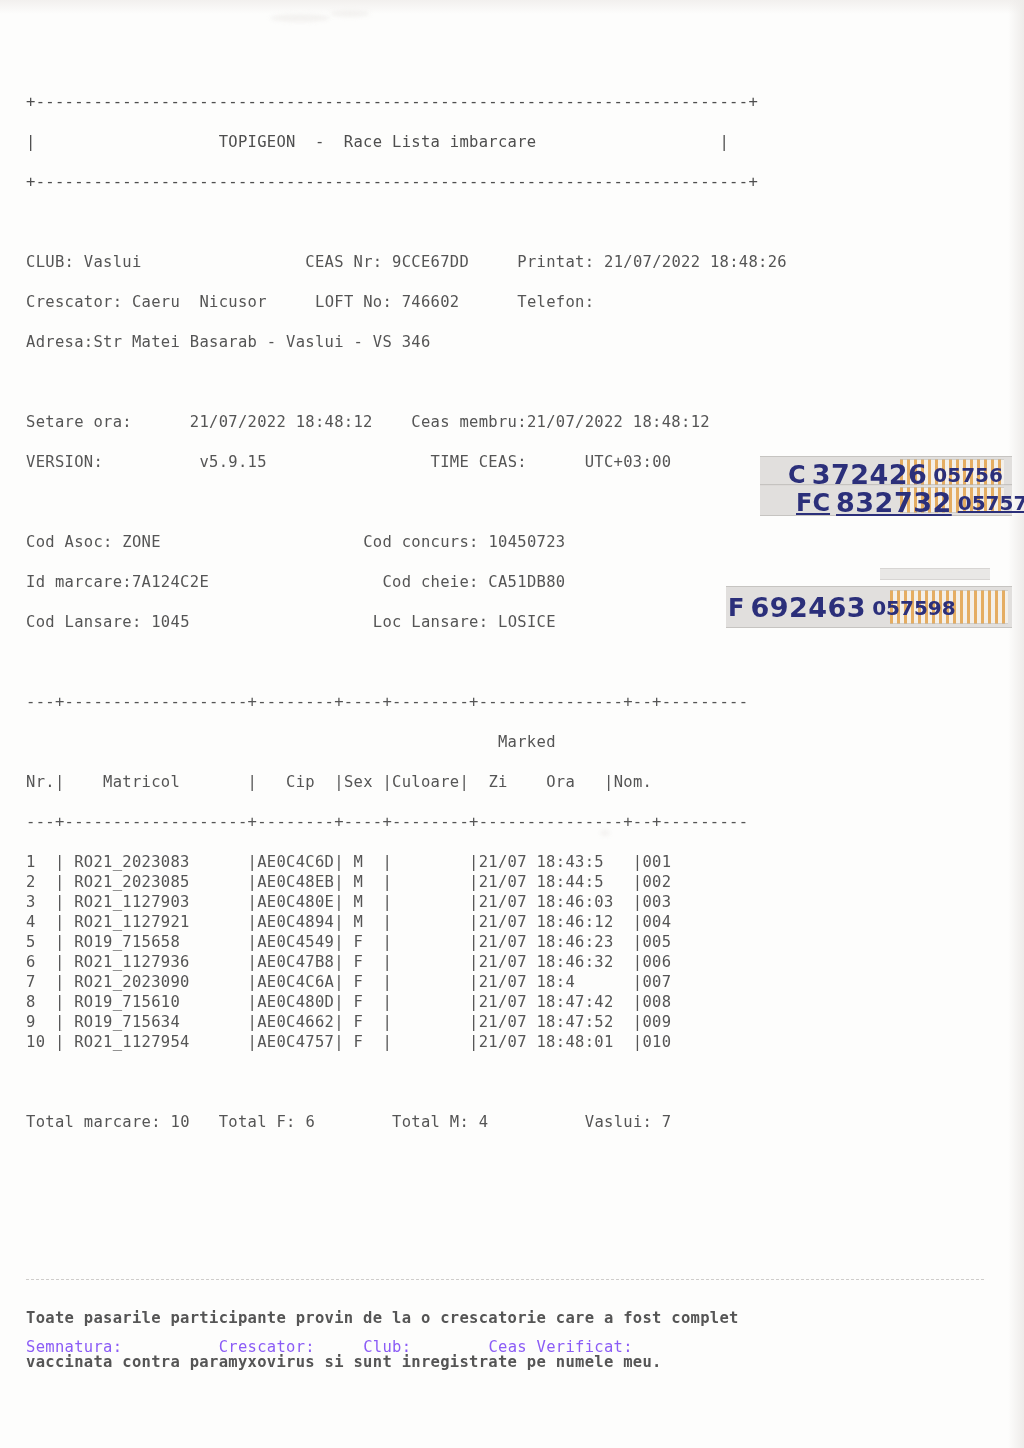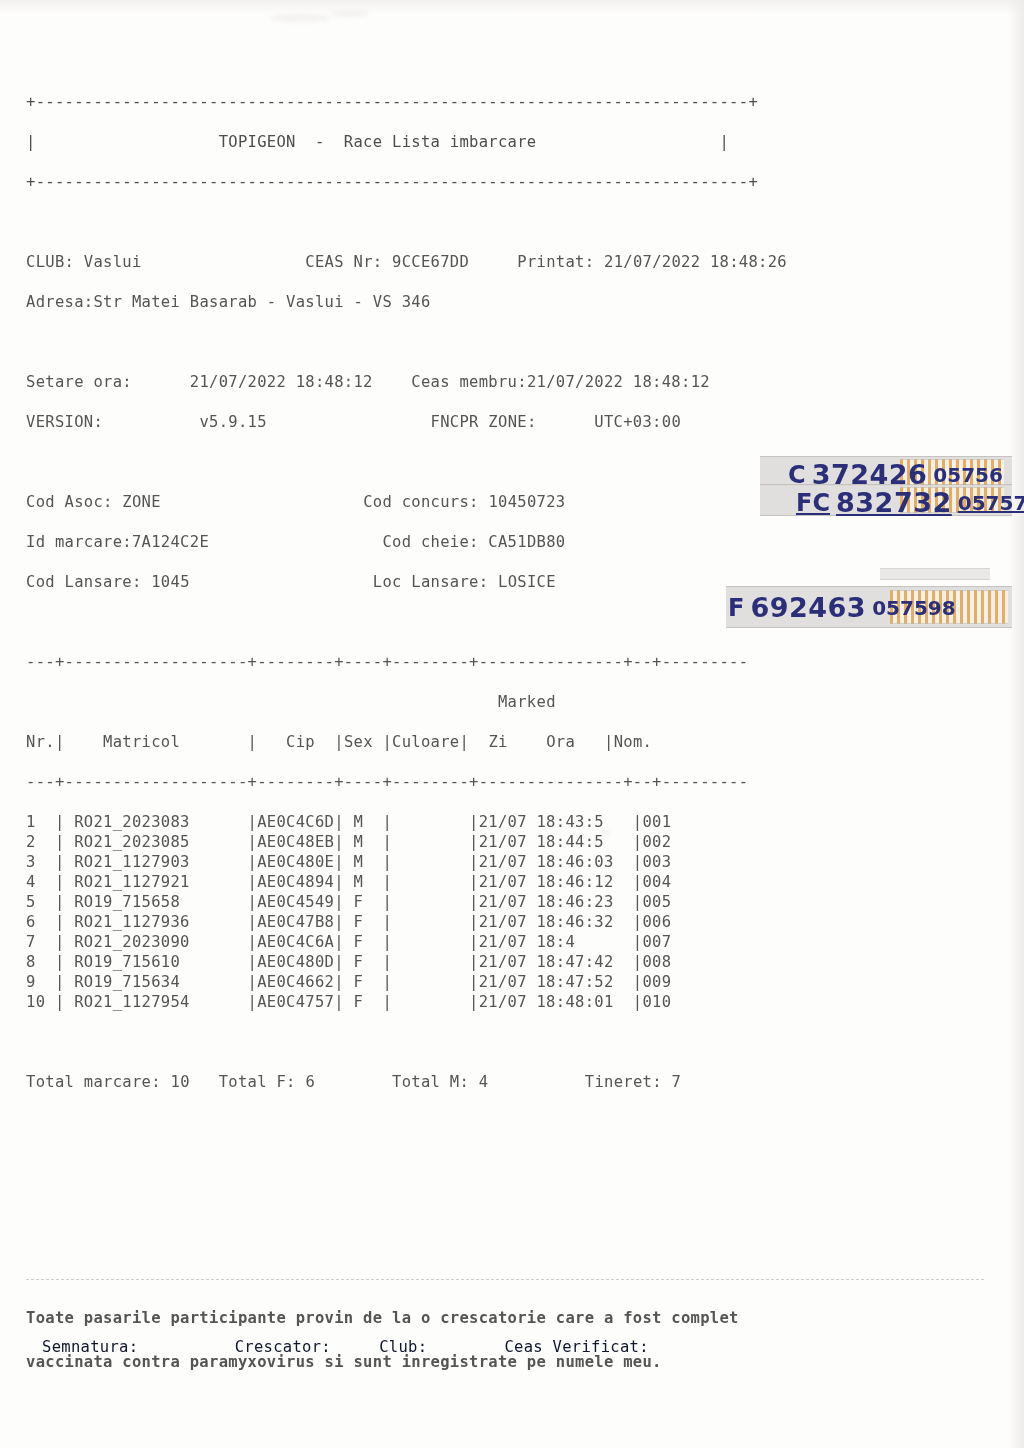--- a/index.html
+++ b/index.html
@@ -72,23 +72,22 @@
     letter-spacing: .3px;
     font-weight: bold;
   }
   .sign {
     position: absolute;
     left: 26px;
     top: 1338px;
     width: 960px;
     font-size: 15.5px;
     white-space: pre;
-    color: #0f172a;
+    color: #8b5cf6;
     letter-spacing: .3px;
-    margin-left: 16px;
   }
   
   .stamp {
     position: absolute;
     font-family: "DejaVu Sans", "Liberation Sans", sans-serif;
     font-weight: bold;
     color: #2b2f7a;
     white-space: nowrap;
     display: flex;
     align-items: center;
@@ -124,36 +123,37 @@
   <div class="scan-smudge" style="left:270px; top:14px; width:60px; height:8px;"></div>
   <div class="scan-smudge" style="left:330px; top:10px; width:40px; height:7px;"></div>
   <div class="scan-smudge" style="left:600px; top:830px; width:10px; height:6px;"></div>
 
   <div class="doc">
 <div class="line title-box">+--------------------------------------------------------------------------+</div>
 <div class="line title-box">|                   <span>TOPIGEON  -  Race Lista imbarcare</span>                   |</div>
 <div class="line title-box">+--------------------------------------------------------------------------+</div>
 <div class="gap"></div>
 <div class="line"><span>CLUB:</span> <span>Vaslui</span>                 <span>CEAS Nr:</span> <span>9CCE67DD</span>     <span>Printat:</span> <span>21/07/2022 18:48:26</span></div>
+<div class="line"><span>Crescator:</span> <span>Caeru  Nicusor</span>     <span>LOFT No:</span> <span>746602</span>      <span>Telefon:</span><span></span></div>
 <div class="line"><span>Adresa:</span><span>Str Matei Basarab - Vaslui - VS 346</span></div>
 <div class="gap"></div>
 <div class="line"><span>Setare ora:</span>      <span>21/07/2022 18:48:12</span>    <span>Ceas membru:</span><span>21/07/2022 18:48:12</span></div>
-<div class="line"><span>VERSION:</span>          <span>v5.9.15</span>                 <span>FNCPR ZONE:</span>      <span>UTC+03:00</span></div>
+<div class="line"><span>VERSION:</span>          <span>v5.9.15</span>                 <span>TIME CEAS:</span>      <span>UTC+03:00</span></div>
 <div class="gap"></div>
 <div class="line"><span>Cod Asoc:</span> <span>ZONE</span>                     <span>Cod concurs:</span> <span>10450723</span></div>
 <div class="line"><span>Id marcare:</span><span>7A124C2E</span>                  <span>Cod cheie:</span> <span>CA51DB80</span></div>
 <div class="line"><span>Cod Lansare:</span> <span>1045</span>                   <span>Loc Lansare:</span> <span>LOSICE</span></div>
 <div class="gap"></div>
 <div class="line tbl">---+-------------------+--------+----+--------+---------------+--+---------</div>
 <div class="line tbl">                                                 <span>Marked</span></div>
 <div class="line tbl"><span>Nr.</span>|    <span>Matricol</span>       |   <span>Cip</span>  |<span>Sex</span> |<span>Culoare</span>|  <span>Zi</span>    <span>Ora</span>   |<span>Nom.</span></div>
 <div class="line tbl">---+-------------------+--------+----+--------+---------------+--+---------</div>
 <div id="rows"><div class="line tbl">1  | RO21_2023083      |AE0C4C6D| M  |        |21/07 18:43:5   |001   </div><div class="line tbl">2  | RO21_2023085      |AE0C48EB| M  |        |21/07 18:44:5   |002   </div><div class="line tbl">3  | RO21_1127903      |AE0C480E| M  |        |21/07 18:46:03  |003   </div><div class="line tbl">4  | RO21_1127921      |AE0C4894| M  |        |21/07 18:46:12  |004   </div><div class="line tbl">5  | RO19_715658       |AE0C4549| F  |        |21/07 18:46:23  |005   </div><div class="line tbl">6  | RO21_1127936      |AE0C47B8| F  |        |21/07 18:46:32  |006   </div><div class="line tbl">7  | RO21_2023090      |AE0C4C6A| F  |        |21/07 18:4      |007   </div><div class="line tbl">8  | RO19_715610       |AE0C480D| F  |        |21/07 18:47:42  |008   </div><div class="line tbl">9  | RO19_715634       |AE0C4662| F  |        |21/07 18:47:52  |009   </div><div class="line tbl">10 | RO21_1127954      |AE0C4757| F  |        |21/07 18:48:01  |010   </div></div>
 <div class="gap"></div>
-<div class="line"><span>Total marcare:</span> <span>10</span>   <span>Total F:</span> <span>6</span>        <span>Total M:</span> <span>4</span>          <span>Tineret:</span> <span>7</span></div>
+<div class="line"><span>Total marcare:</span> <span>10</span>   <span>Total F:</span> <span>6</span>        <span>Total M:</span> <span>4</span>          <span>Vaslui:</span> <span>7</span></div>
   </div>
 
   <div class="label-strip plain" style="left:760px; top:456px; width:252px; height:28px;"></div>
   <div class="label-strip plain" style="left:760px; top:484px; width:252px; height:30px;"></div>
   <div class="label-strip hatched" style="left:900px; top:459px; width:104px; height:24px; opacity:.8;"></div>
   <div class="label-strip hatched" style="left:900px; top:487px; width:104px; height:24px; opacity:.8;"></div>
   <div class="label-strip plain" style="left:726px; top:586px; width:286px; height:40px;"></div>
   <div class="label-strip hatched" style="left:890px; top:590px; width:118px; height:32px; opacity:.8;"></div>
   <div class="label-strip plain" style="left:880px; top:568px; width:110px; height:10px; opacity:.7;"></div>
 

